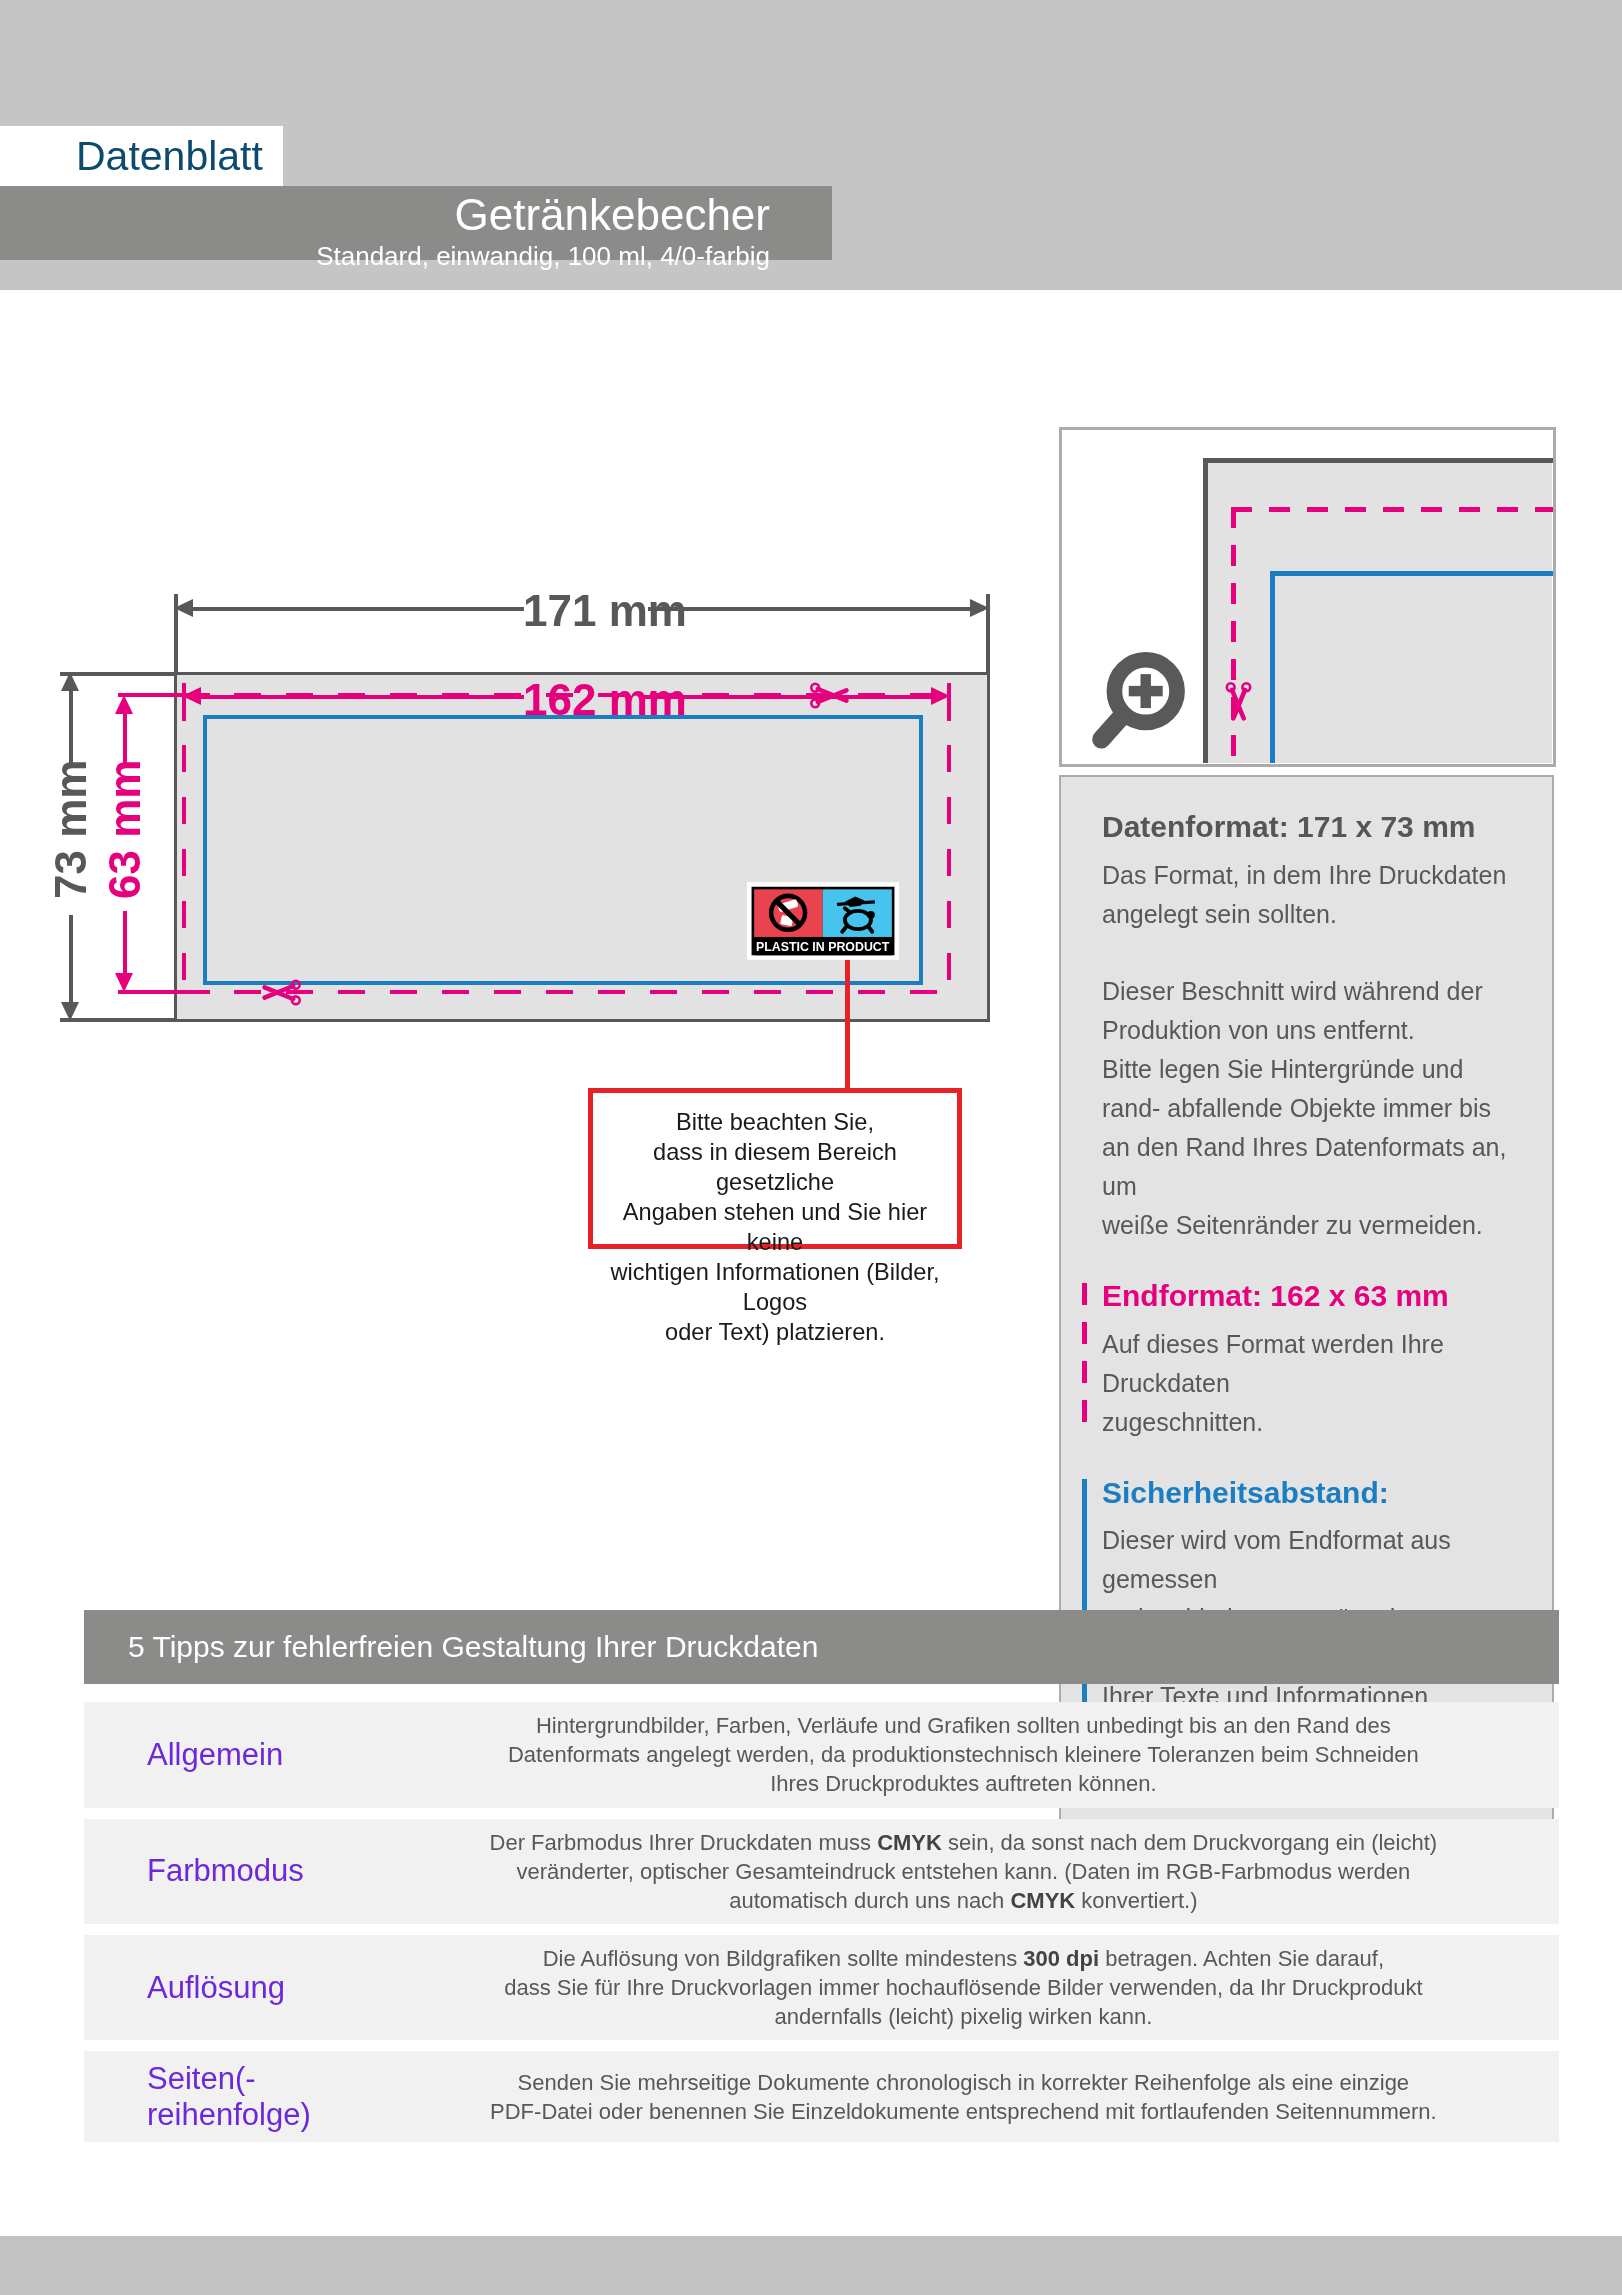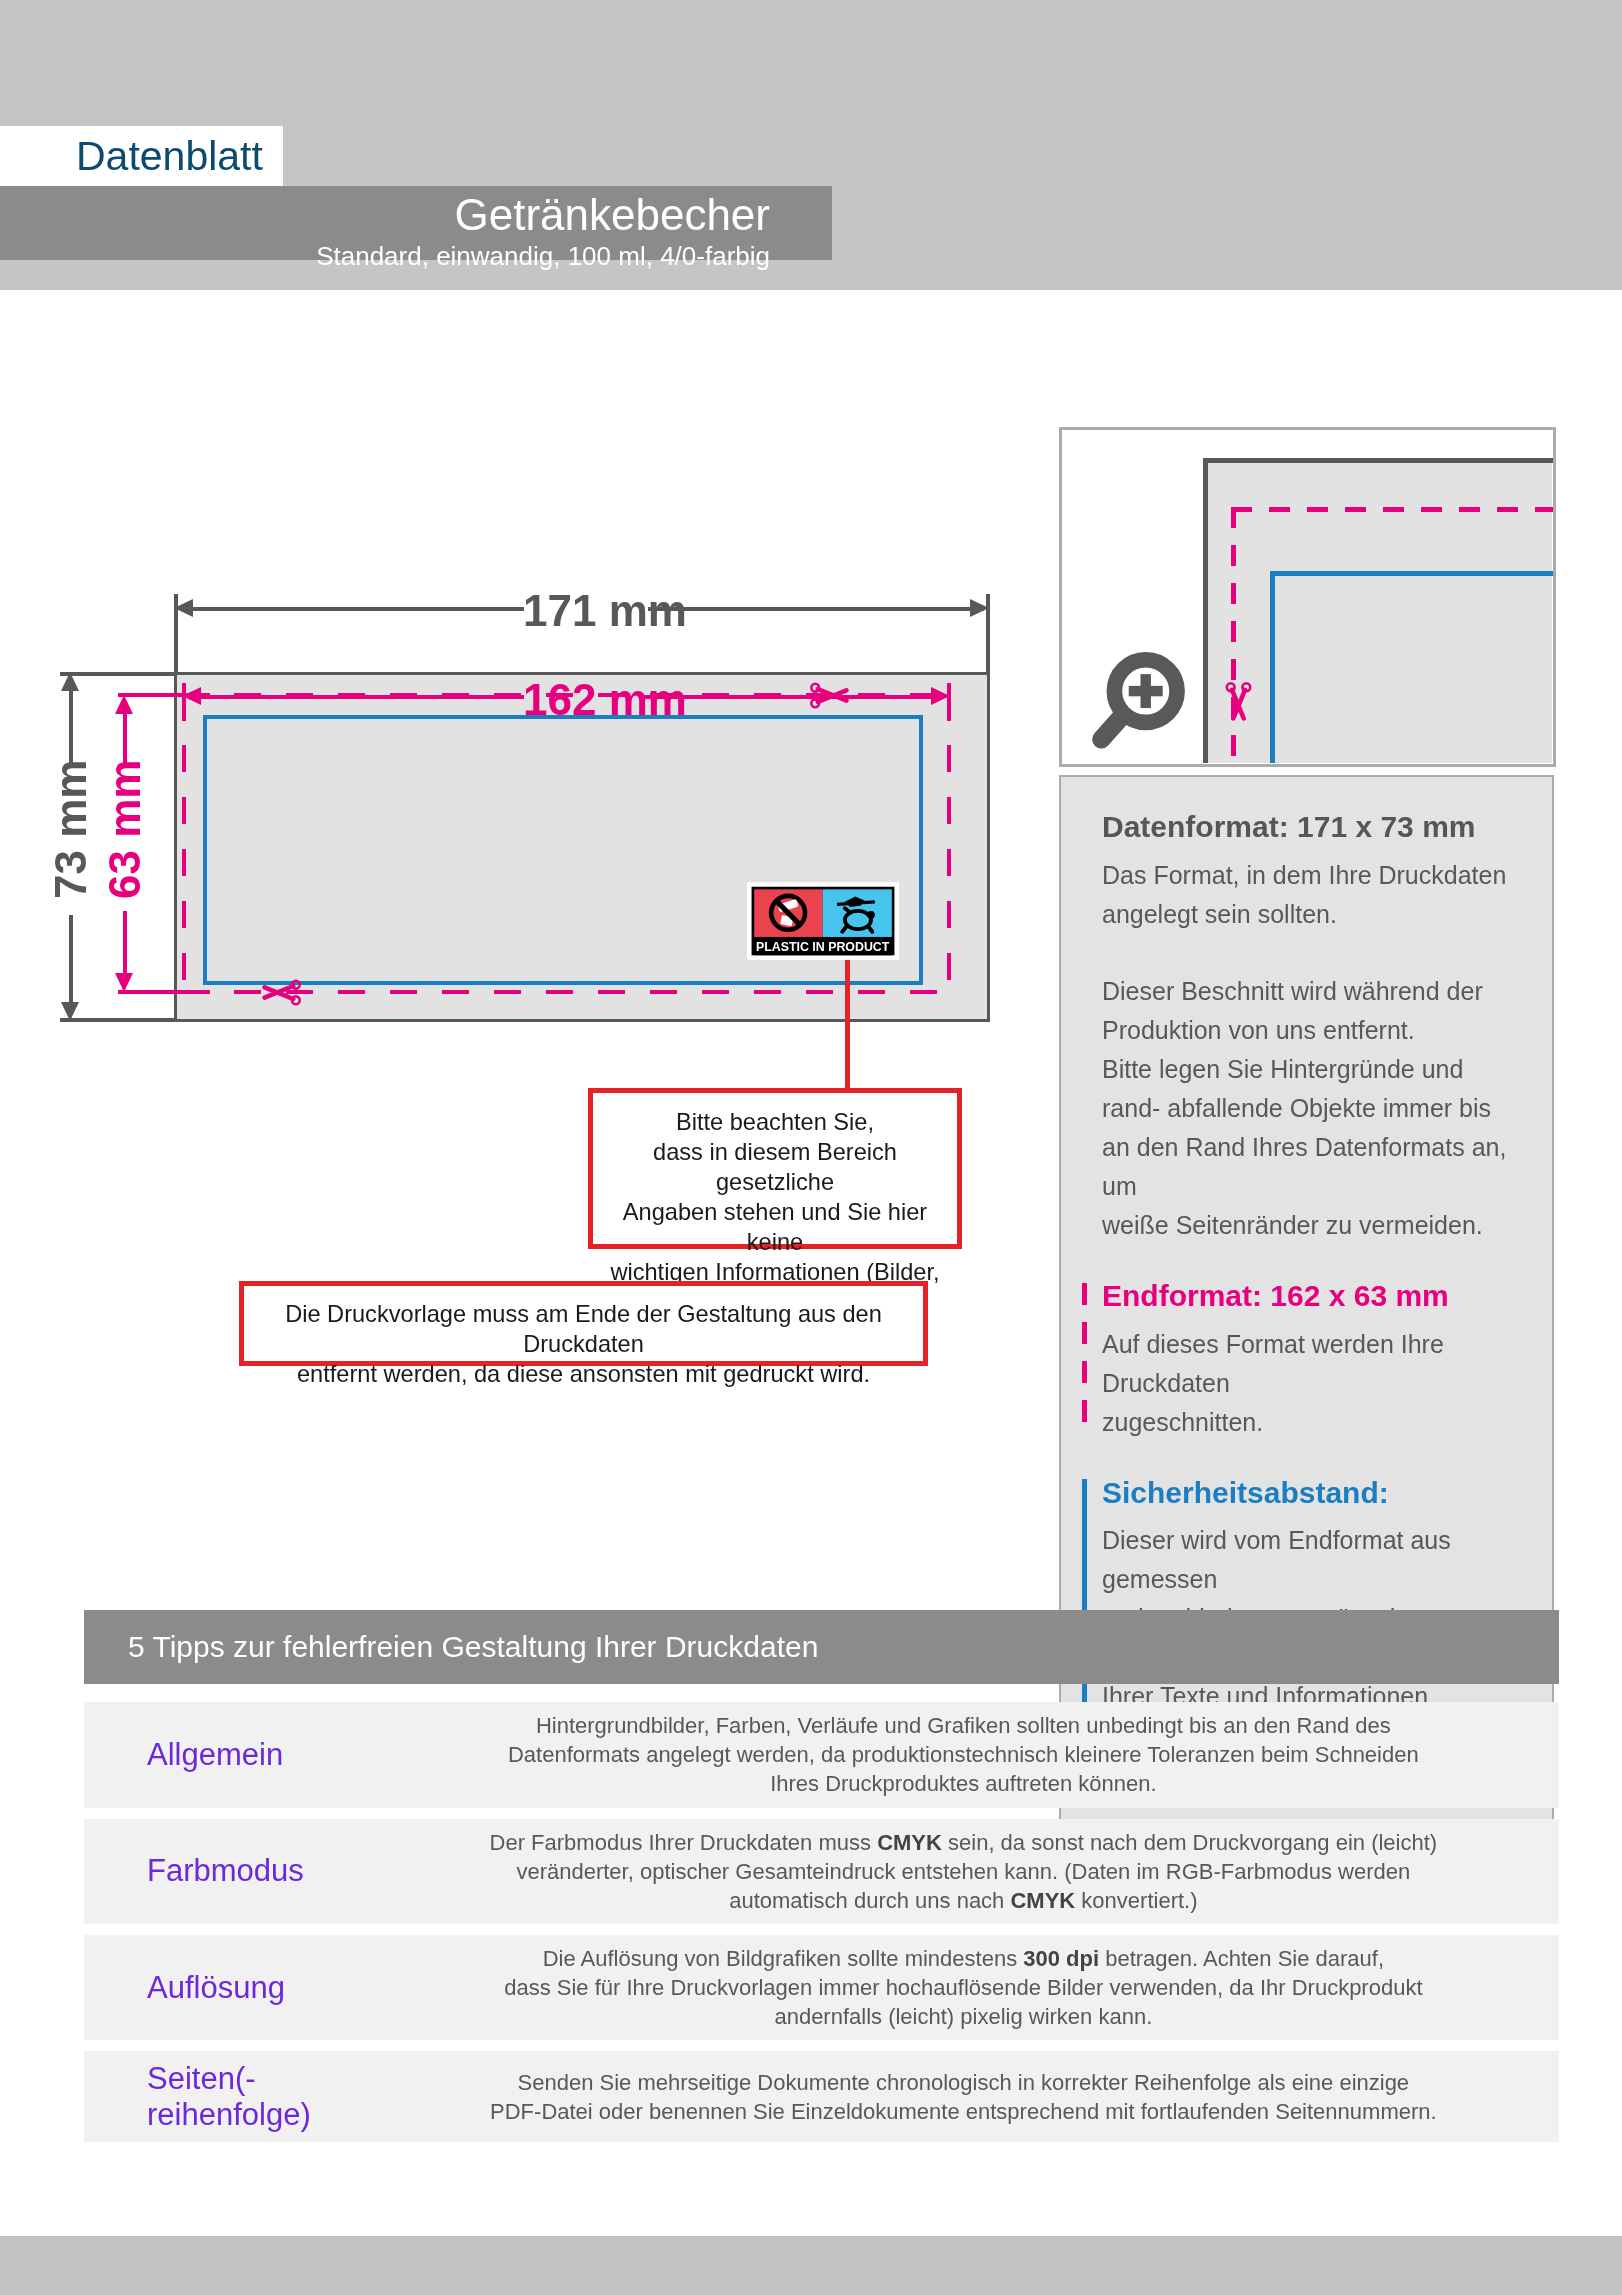--- a/index.html
+++ b/index.html
@@ -160,24 +160,20 @@
     <line x1="158" y1="46" x2="150" y2="40" stroke="#000" stroke-width="6" stroke-linecap="round"></line>
   </svg>
 
   <div class="abs red-line" style="left:845px;top:960px;width:4.6px;height:128px;"></div>
   <div class="abs note note1">
     <span>Bitte beachten Sie,</span>
     <span>dass in diesem Bereich gesetzliche</span>
     <span>Angaben stehen und Sie hier keine</span>
     <span>wichtigen Informationen (Bilder, Logos</span>
     <span>oder Text) platzieren.</span>
-  </div>
-  <div class="abs note note2">
-    <span>Die Druckvorlage muss am Ende der Gestaltung aus den Druckdaten</span>
-    <span>entfernt werden, da diese ansonsten mit gedruckt wird.</span>
   </div>
 
   <div class="abs detail-box"></div>
   <div class="abs fill-gray" style="left:1205px;top:461px;width:347px;height:302px;"></div>
   <div class="abs vline line-dark" style="left:1203px;top:458px;width:5.2px;height:305px;"></div>
   <div class="abs hline line-dark" style="left:1203px;top:458px;width:350px;height:5.2px;"></div>
   <div class="abs vline dash-v-sm" style="left:1231px;top:507px;height:256px;"></div>
   <div class="abs hline dash-h-sm" style="left:1231px;top:507px;width:322px;"></div>
   <div class="abs vline line-blue" style="left:1270px;top:571px;width:5.2px;height:192px;"></div>
   <div class="abs hline line-blue" style="left:1270px;top:571px;width:283px;height:5.2px;"></div>

